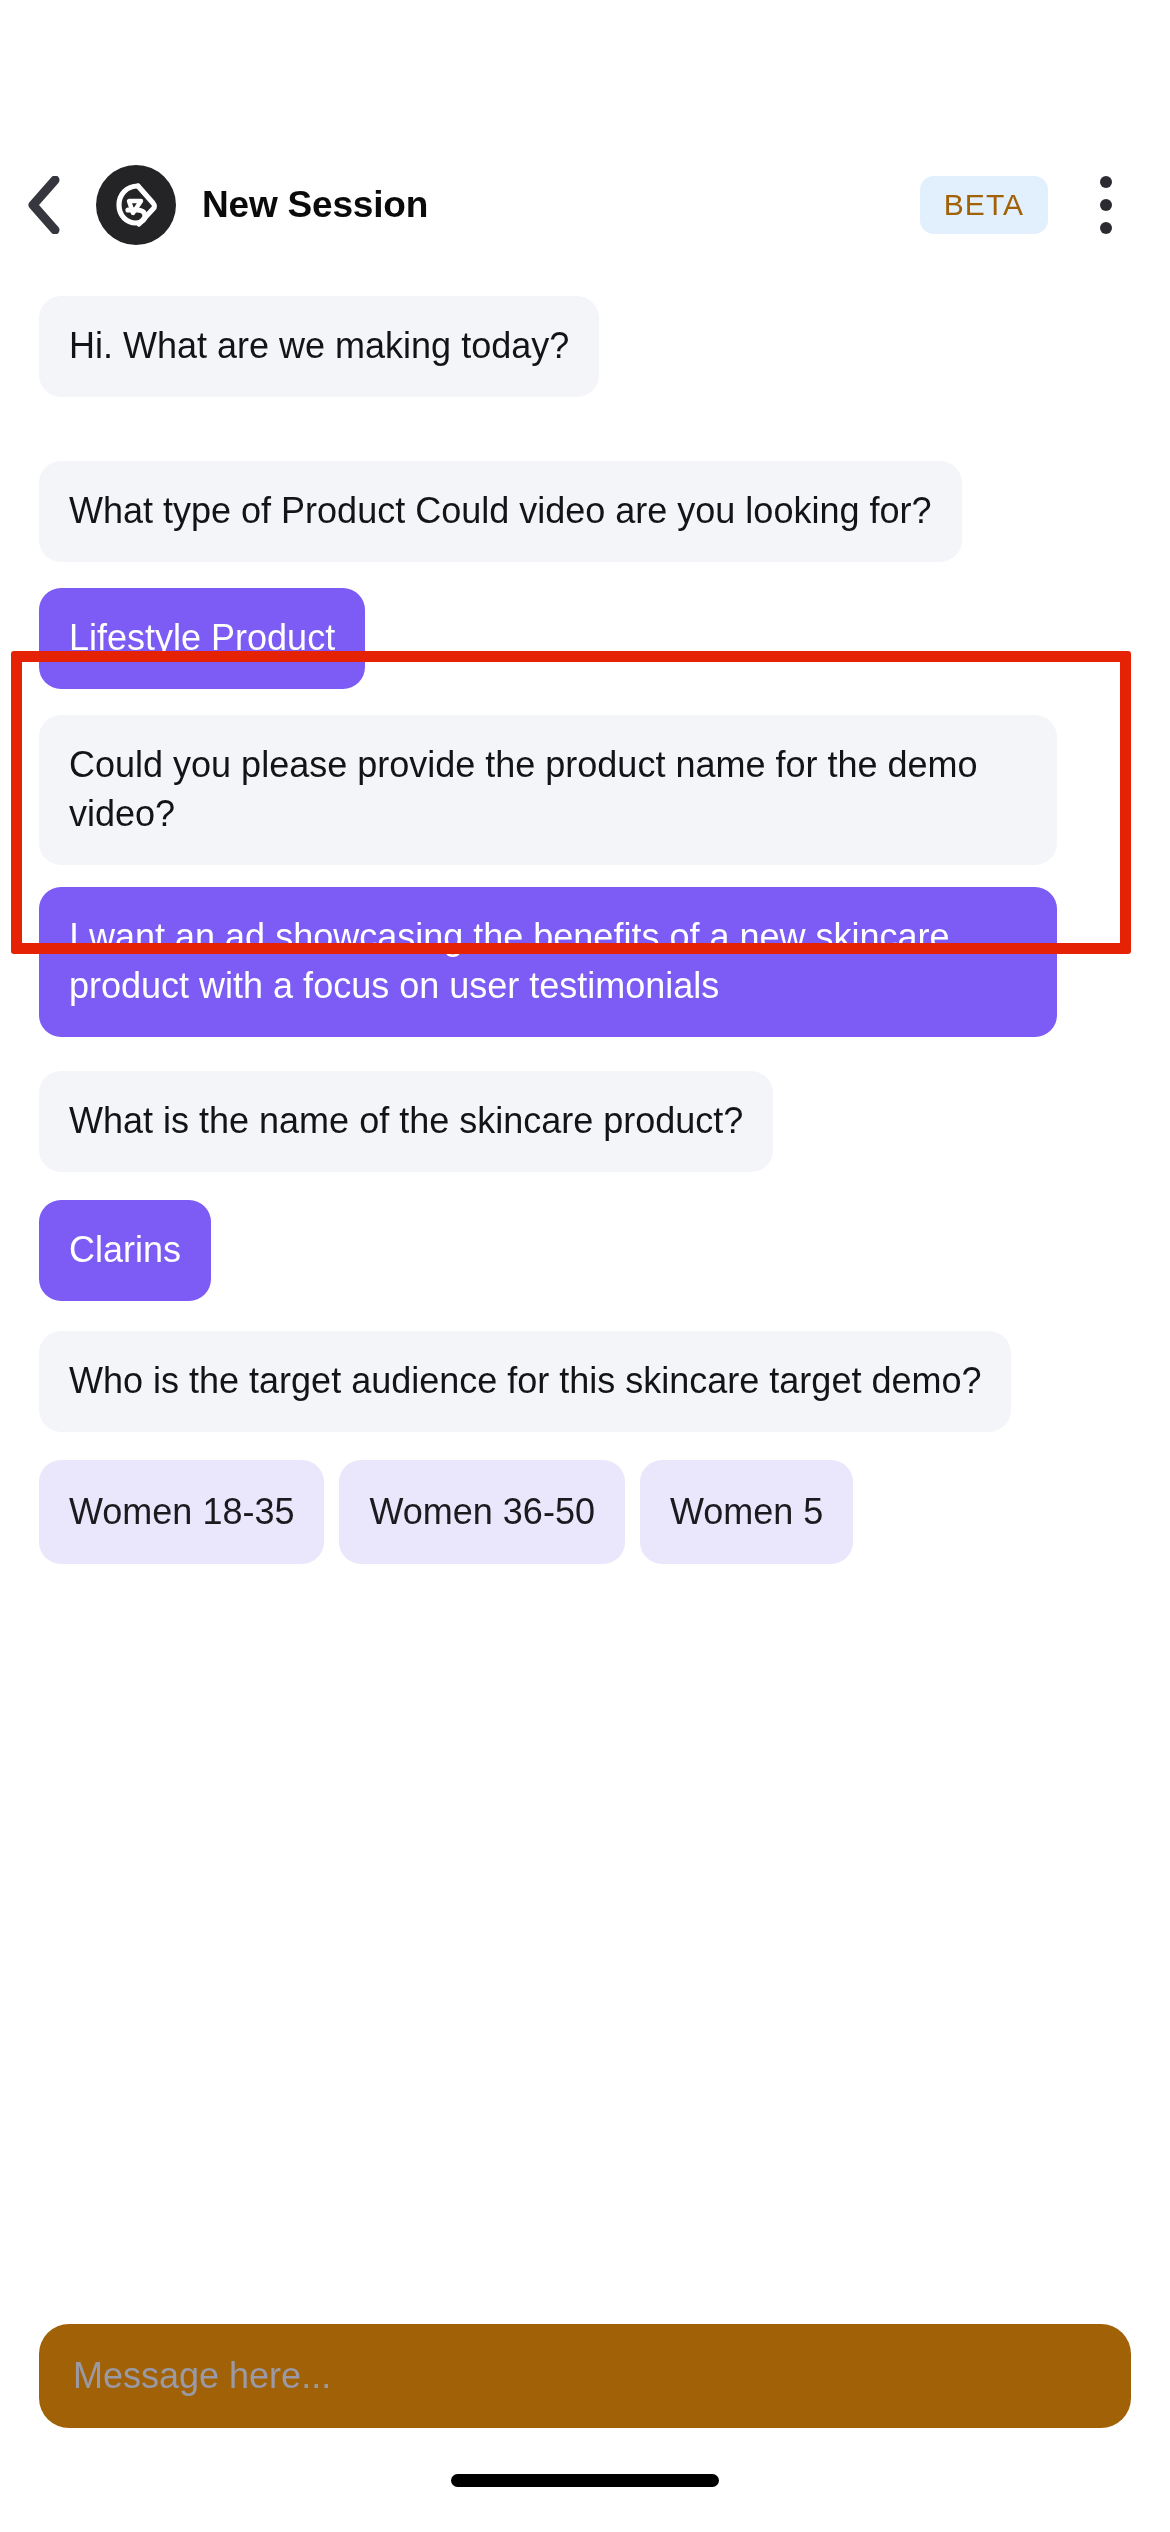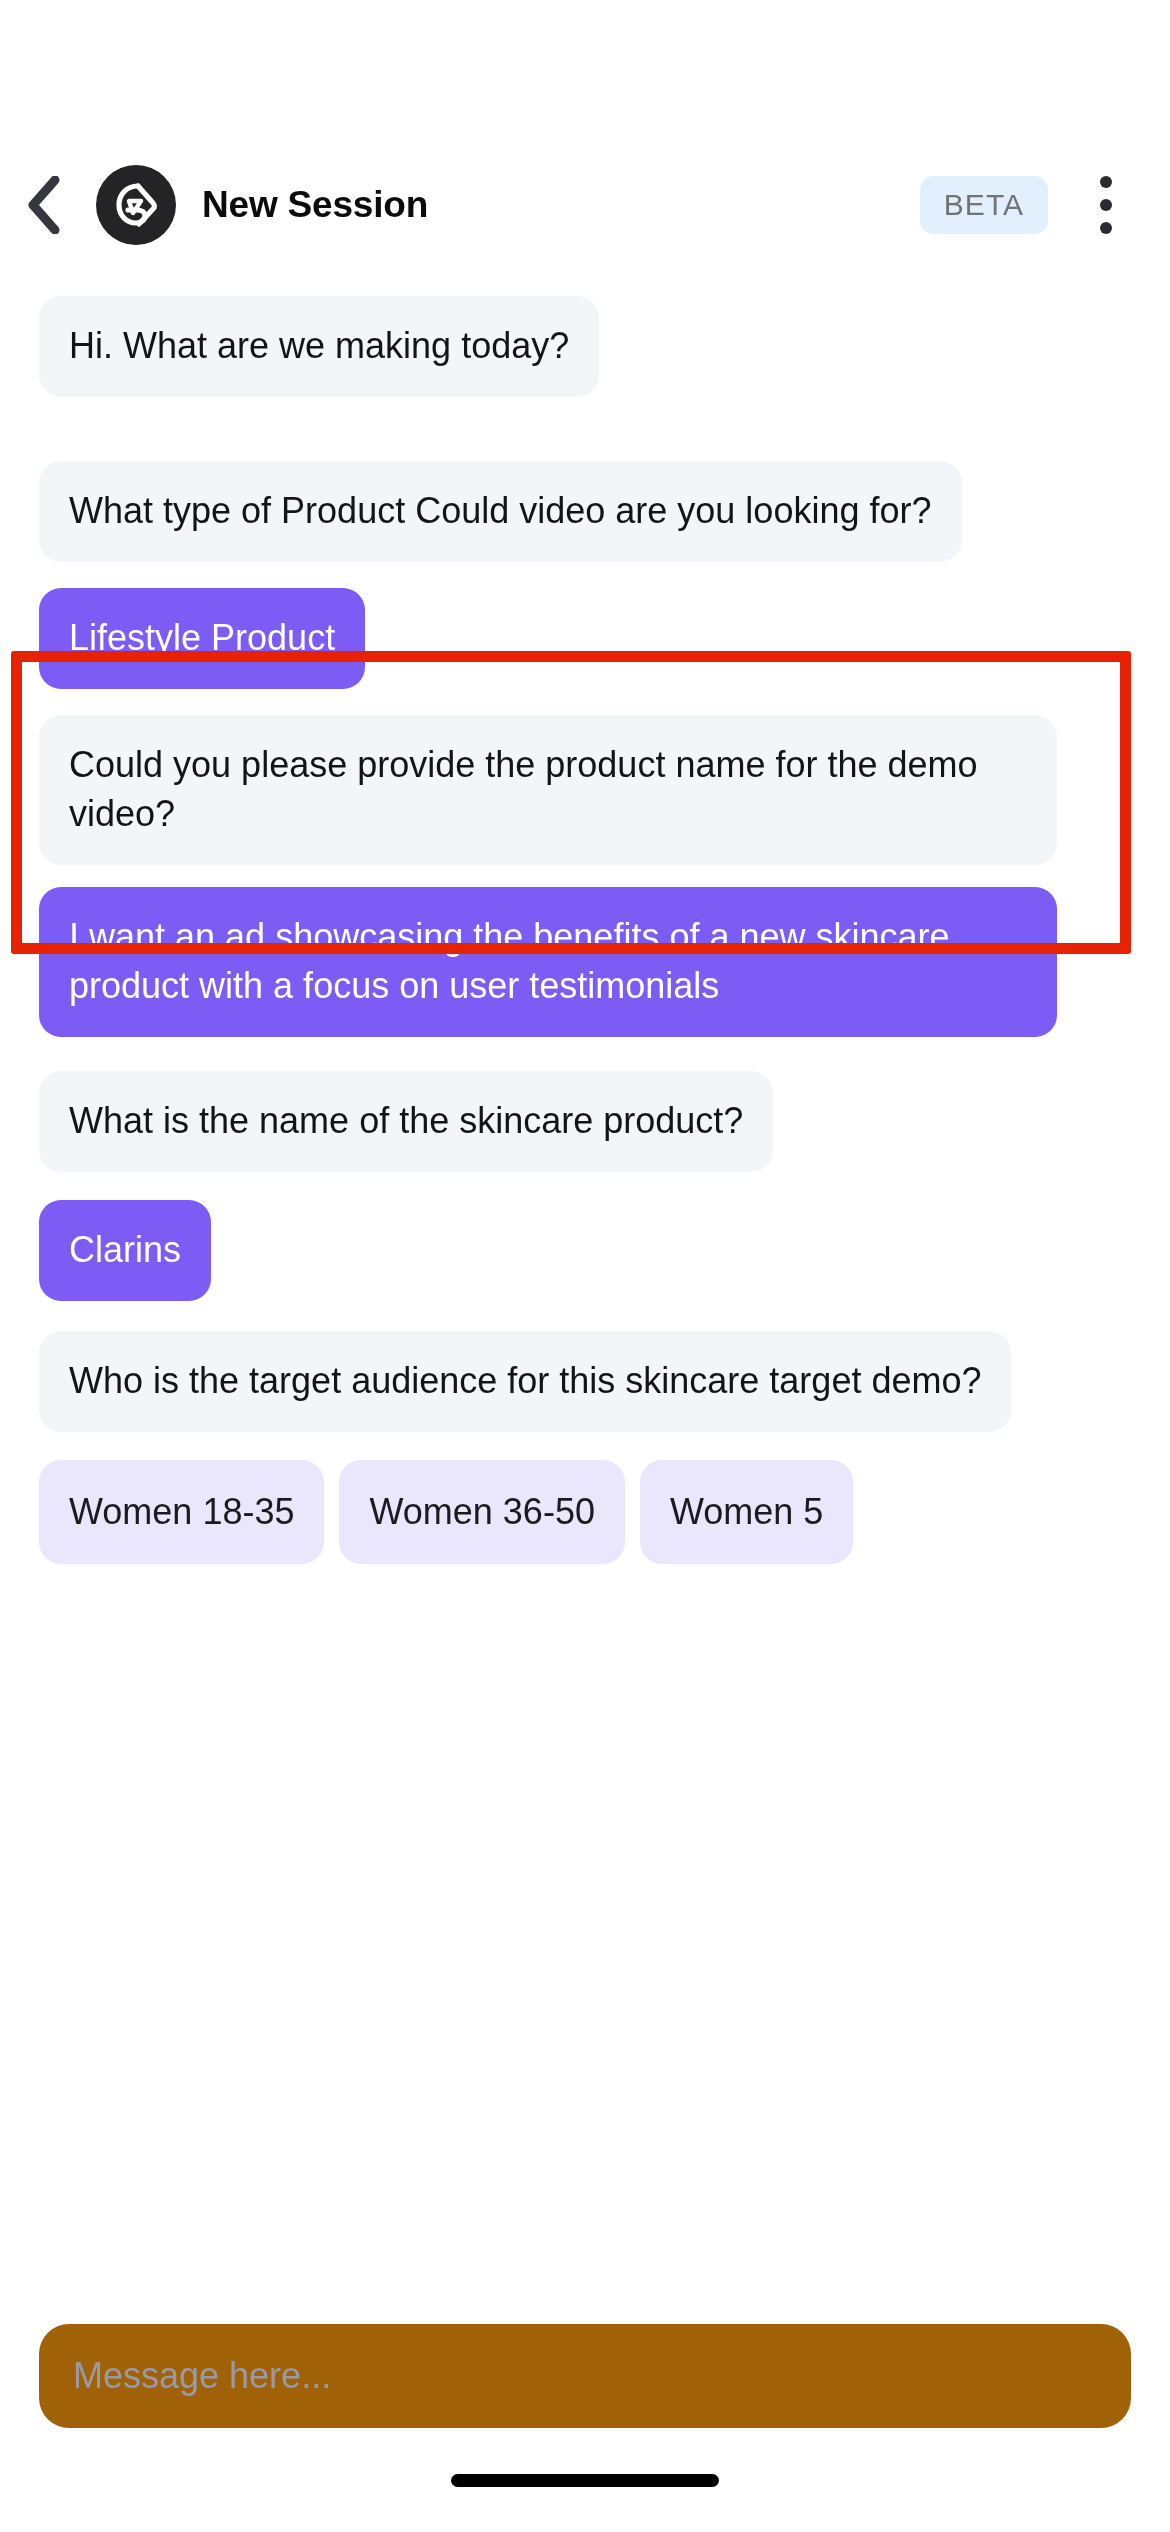--- a/index.html
+++ b/index.html
@@ -55,21 +55,21 @@
     color:#0b0b0c;
     letter-spacing:-0.2px;
     white-space:nowrap;
   }
 
   .header-spacer { flex:1 1 auto; }
 
   .beta-badge {
     flex:0 0 auto;
     background:#e2effd;
-    color:#737373;
+    color:#a16207;
     font-size:30px;
     font-weight:500;
     letter-spacing:1px;
     padding:14px 24px;
     border-radius:14px;
     line-height:1;
   }
 
   .kebab {
     flex:0 0 auto;

